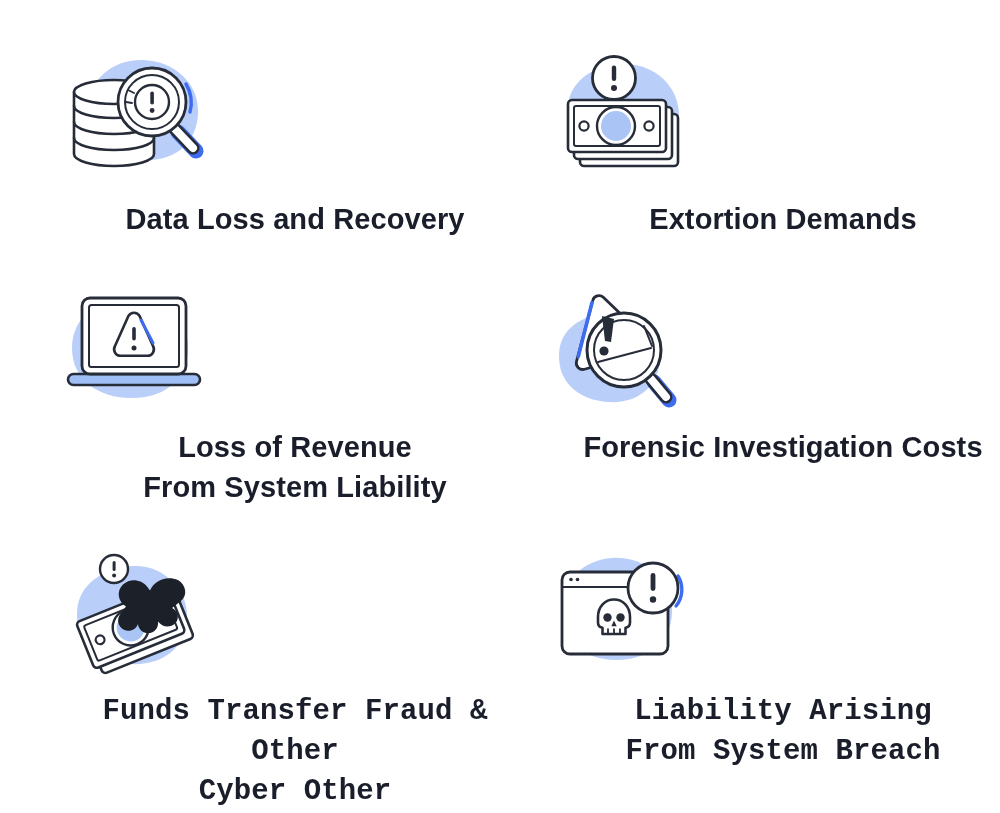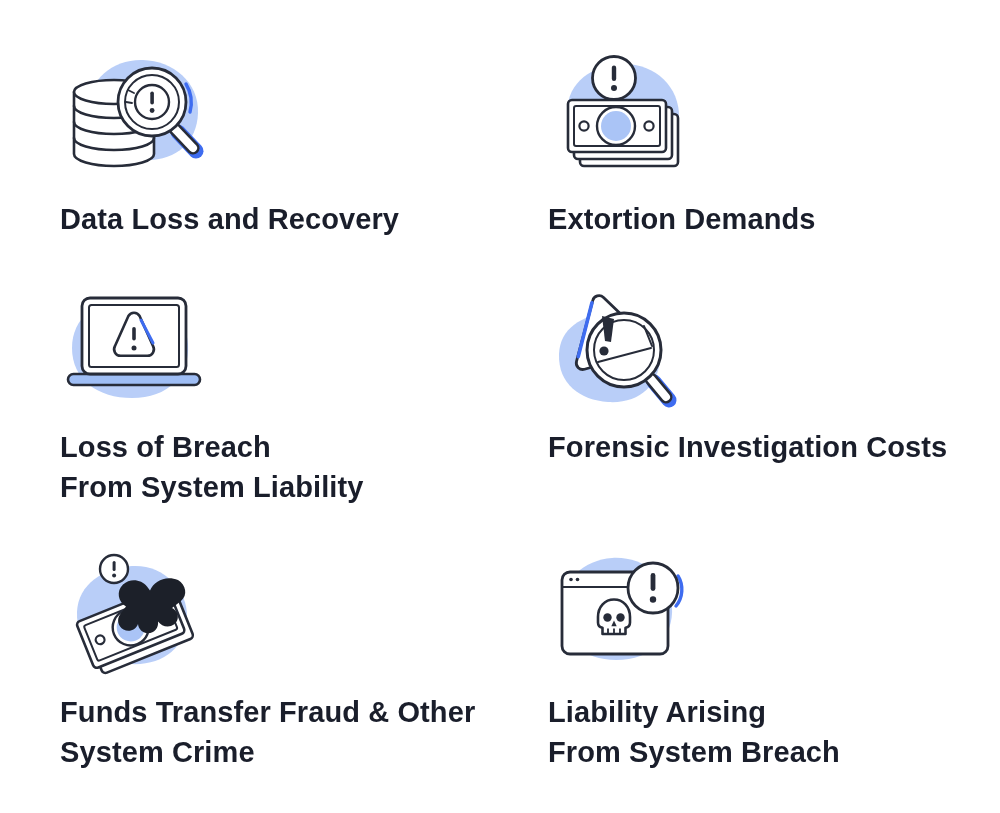--- a/index.html
+++ b/index.html
@@ -20,22 +20,22 @@
   .icon-box svg { display: block; }
   .card-title {
     font-size: 29px;
     line-height: 40px;
     font-weight: 700;
     color: #1a1e2b;
     letter-spacing: 0.1px;
   }
   .row1 .card-title { margin-top: 17px; }
   .row2 .card-title { margin-top: 5px; }
-  .row3 .card-title { margin-top: 12px; }
-  .tline { display: block; }
+  .row3 .card-title { margin-top: 12px; font-family: Liberation Mono, monospace; }
+  .tline { display: block; text-align: center; }
   .tline:empty { display: none; }
 </style>
 </head>
 <body>
 
 <div class="card col1 row1">
   <div class="icon-box">
     <svg width="150" height="132" viewBox="0 0 150 132" fill="none">
       <path d="M83,10 C113,11 139,32 138,63 C137,93 115,112 82,110 C50,108 27,92 28,58 C29,29 53,9 83,10 Z" fill="#b9cef8"></path>
 
@@ -101,21 +101,21 @@
       <rect x="22" y="8" width="104" height="76" rx="8" fill="#ffffff" stroke="#272c39" stroke-width="2.8"></rect>
       <rect x="29" y="15" width="90" height="62" rx="2.5" fill="#ffffff" stroke="#272c39" stroke-width="2"></rect>
 
       <path d="M93,56 a6.5,6.5 0 0 1 -5.6,9.8 H60.6 a6.5,6.5 0 0 1 -5.6,-9.8 L68.4,26 a6.5,6.5 0 0 1 11.2,0 Z" fill="#ffffff" stroke="#272c39" stroke-width="2.6" stroke-linejoin="round"></path>
       <path d="M81,30 L93,53" stroke="#3e6cf0" stroke-width="3" stroke-linecap="round"></path>
       <rect x="72.2" y="37" width="3.6" height="13.5" rx="1.8" fill="#272c39"></rect>
       <circle cx="74" cy="58" r="2.5" fill="#272c39"></circle>
     </svg>
   </div>
   <h2 class="card-title">
-      <span class="tline">Loss of Breach</span>
+      <span class="tline">Loss of Revenue</span>
       <span class="tline">From System Liability</span>
     </h2>
 </div>
 
 <div class="card col2 row2">
   <div class="icon-box">
     <svg width="150" height="132" viewBox="0 0 150 132" fill="none">
       <path d="M60,22 C88,18 112,38 112,66 C112,96 90,114 60,112 C32,110 10,94 11,64 C12,38 34,26 60,22 Z" fill="#b9cef8"></path>
 
       <g transform="rotate(-16 58 40)">
@@ -159,21 +159,21 @@
 
       <path d="M118,32 C126,37 128,47 121,53 L112,60 C120,64 120,75 111,78 C106,79.5 101,77.5 98,73.5 C99,80.5 93,86.5 86,85 C81.5,84 78.5,80.5 78,76 C76,82 69,84.5 63.5,81.5 C58,78.5 56.5,71.5 60,66.5 L66,58.5 C58,54 56,43 63,36.5 C70,30 81,31 87,38.5 L90,42.5 C94,33 106,27 118,32 Z" fill="#1c2029"></path>
 
       <circle cx="54" cy="21" r="14" fill="#ffffff" stroke="#272c39" stroke-width="2.4"></circle>
       <rect x="52.6" y="13" width="3" height="10" rx="1.5" fill="#272c39"></rect>
       <circle cx="54.1" cy="27.5" r="2" fill="#272c39"></circle>
     </svg>
   </div>
   <h2 class="card-title">
       <span class="tline">Funds Transfer Fraud &amp; Other</span>
-      <span class="tline">System Crime</span>
+      <span class="tline">Cyber Other</span>
     </h2>
 </div>
 
 <div class="card col2 row3">
   <div class="icon-box">
     <svg width="150" height="132" viewBox="0 0 150 132" fill="none">
       <path d="M64,10 C94,8 122,28 124,58 C126,90 104,112 68,112 C36,112 12,92 13,60 C14,32 36,12 64,10 Z" fill="#b9cef8"></path>
 
       <rect x="14" y="24" width="106" height="82" rx="8" fill="#ffffff" stroke="#272c39" stroke-width="2.8"></rect>
       <path d="M14,39 H120" stroke="#272c39" stroke-width="2.2"></path>

